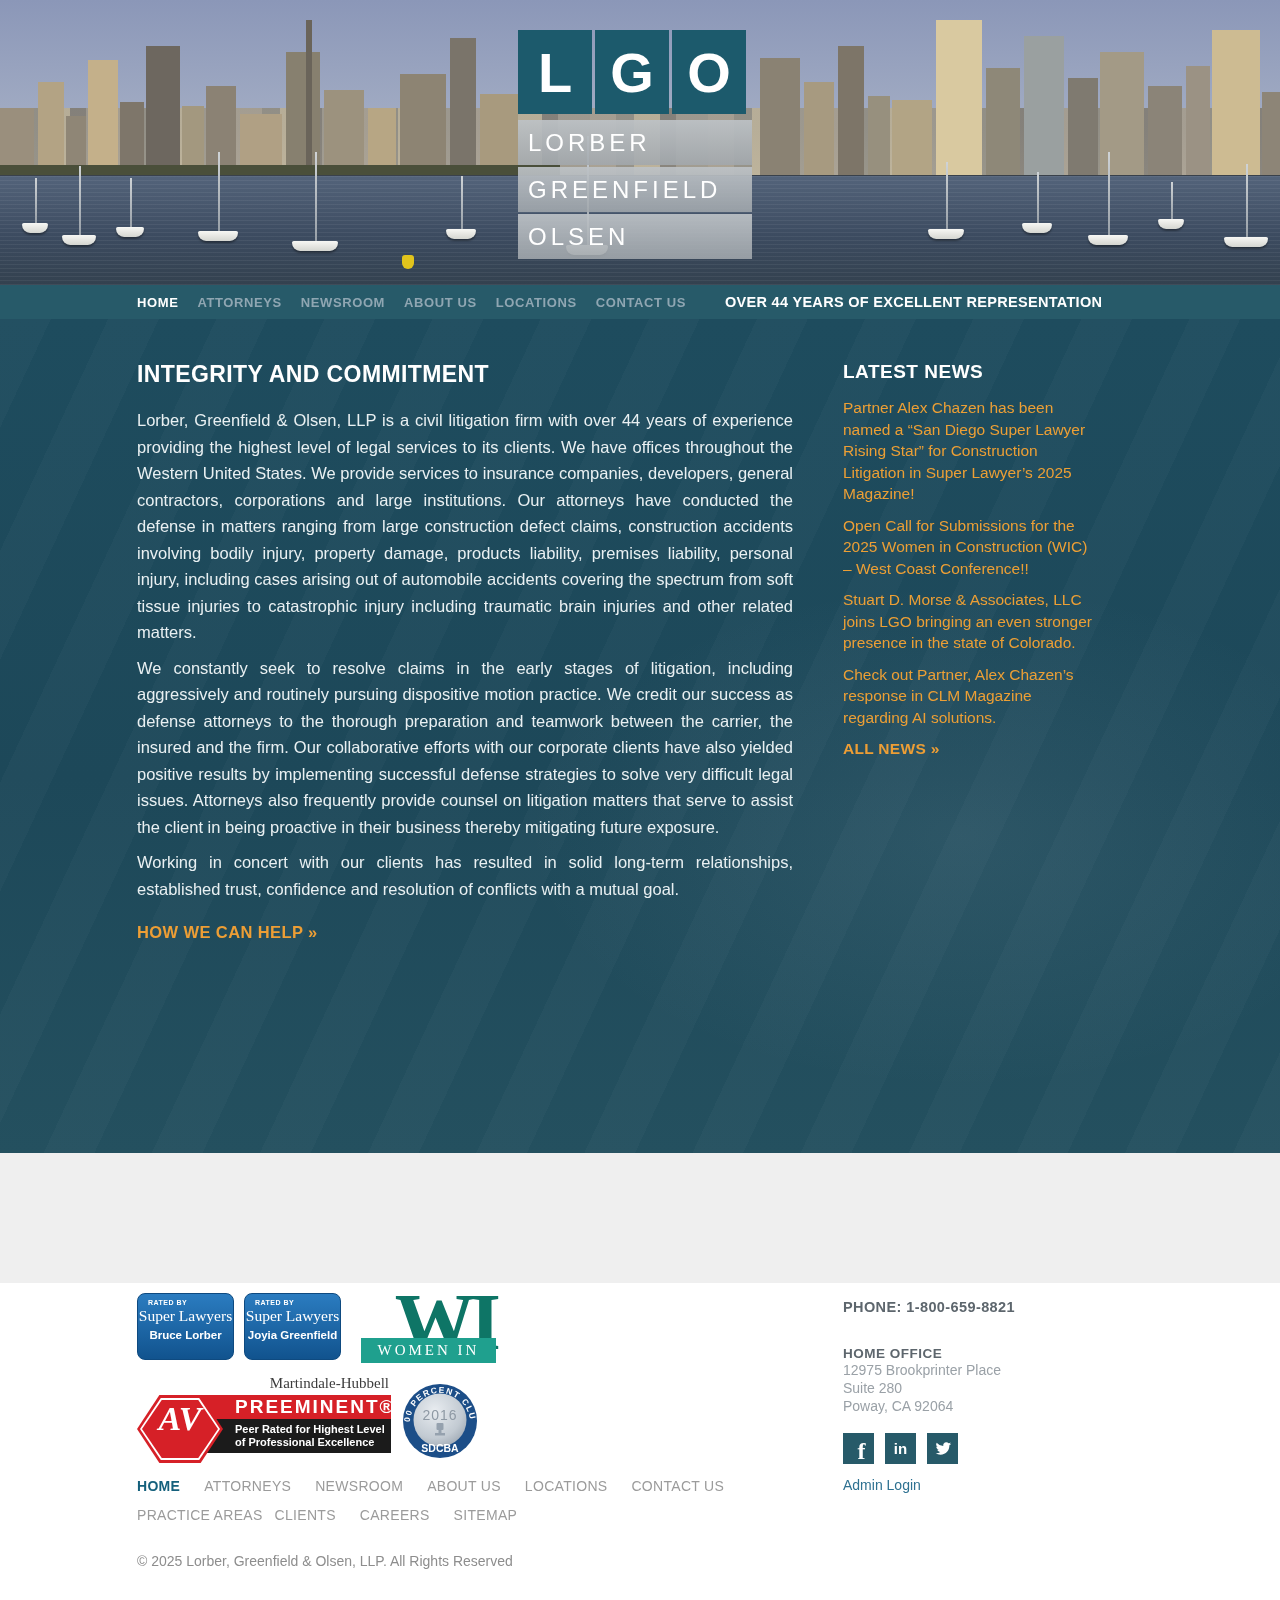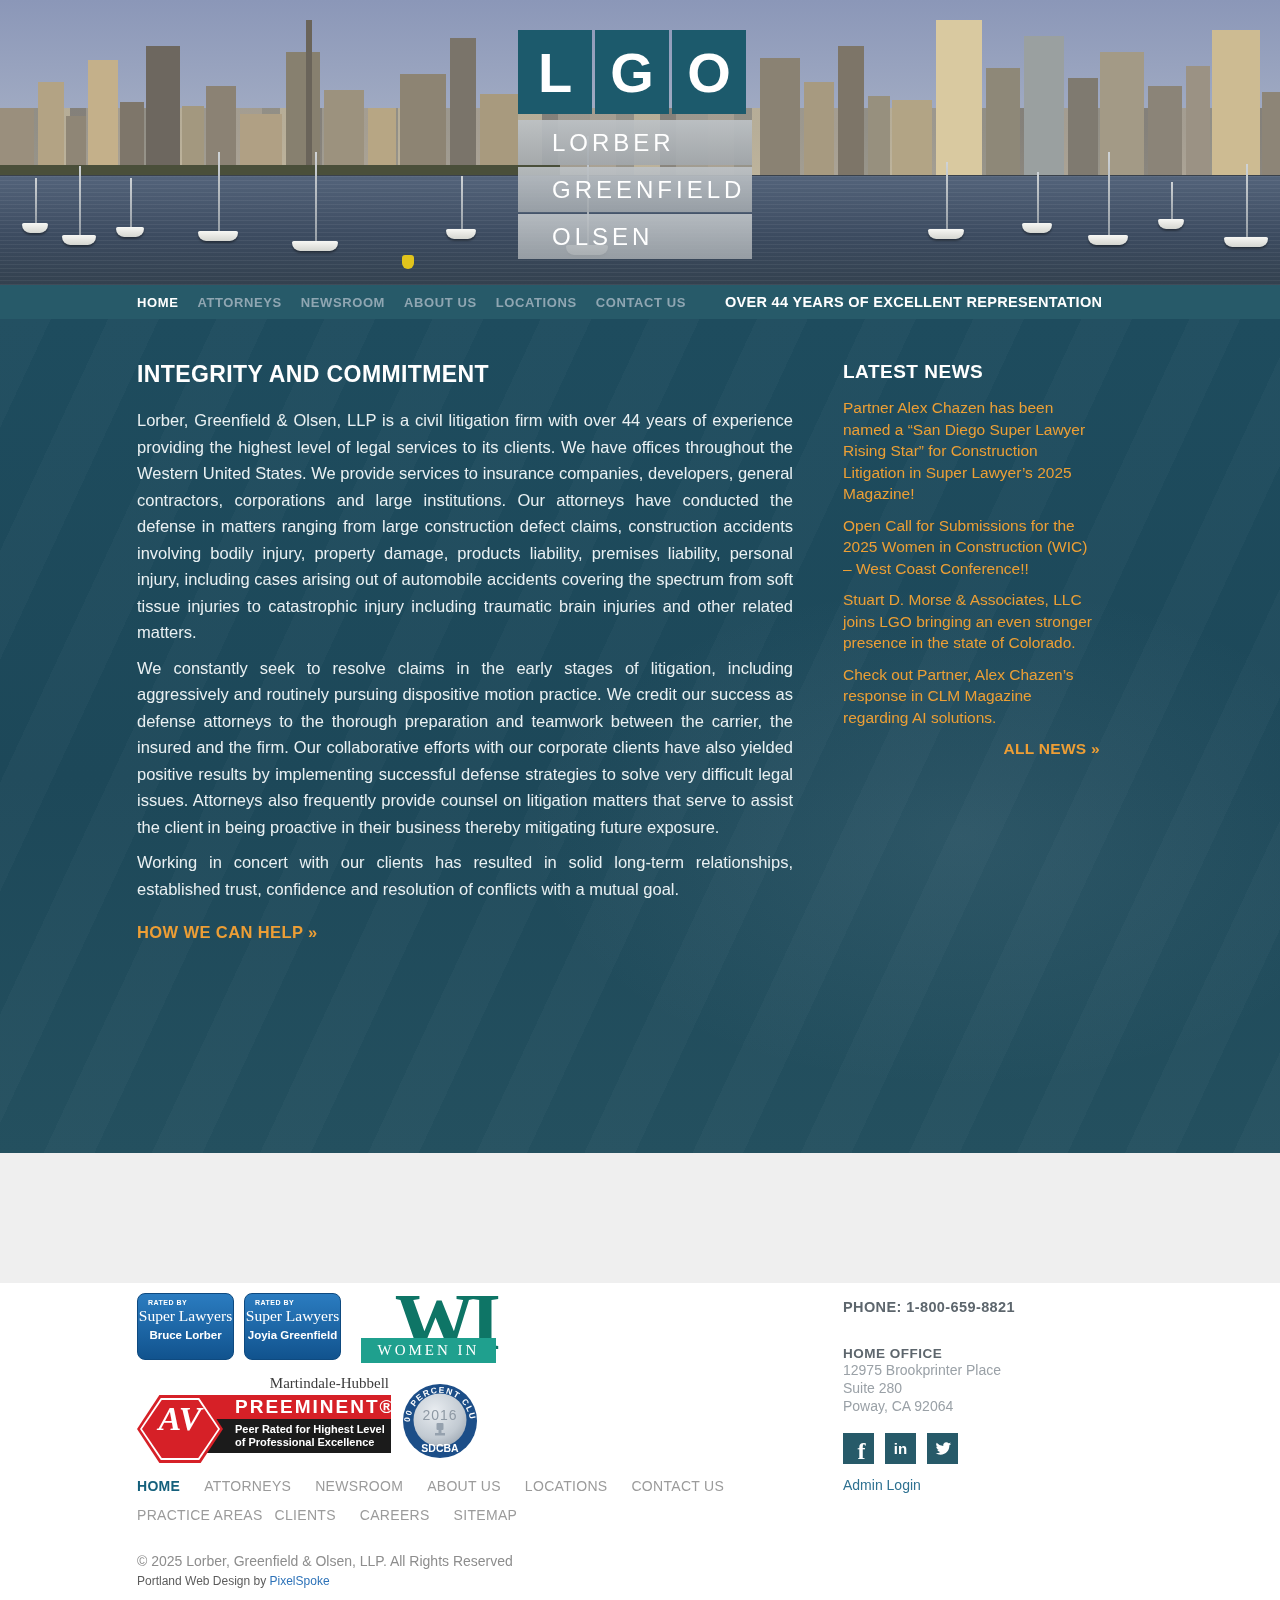--- a/index.html
+++ b/index.html
@@ -24,21 +24,21 @@
                 background:linear-gradient(#f7f7f4,#d5d6d1); border-radius:2px 2px 9px 9px;
                 box-shadow:0 2px 2px rgba(0,0,0,.35); }
   .buoy { position:absolute; width:12px; height:14px; background:#e2c41c; border-radius:3px 3px 6px 6px; }
 
   
   .logo { position:absolute; left:518px; top:30px; width:234px; }
   .logo-squares { display:flex; gap:3px; }
   .logo-sq { width:74px; height:84px; background:#1c5a6c; color:#fff; display:flex;
              align-items:center; justify-content:center; font-size:56px; font-weight:600; }
   .logo-bars { margin-top:6px; }
-  .logo-bar { height:45px; margin-bottom:2px; display:flex; align-items:center; padding-left:34px;
+  .logo-bar { height:45px; margin-bottom:2px; display:flex; align-items:center; padding-left:10px;
               background:linear-gradient(rgba(189,194,198,.92), rgba(162,168,173,.88));
               color:#fff; font-size:24px; letter-spacing:4px; font-weight:400; }
 
   
   .navbar { width:1280px; height:34px; background:#275a69; }
   .navbar .inner { width:1040px; margin:0 auto; height:34px; display:flex; align-items:center; padding:0 17px; }
   .nav-item { font-size:13px; font-weight:bold; letter-spacing:.6px; color:#8fa6b2; margin-right:19px; cursor:pointer; }
   .nav-item.active { color:#ffffff; }
   .nav-tagline { color:#fff; font-size:14.5px; font-weight:bold; letter-spacing:.3px; margin-left:20px; white-space:nowrap; }
 
@@ -51,21 +51,21 @@
             repeating-linear-gradient(115deg, rgba(255,255,255,.025) 0 46px, transparent 46px 98px); }
   .main .inner { position:relative; width:1040px; margin:0 auto; padding:42px 17px 0; display:flex; }
   .content-col { width:656px; }
   .page-heading { color:#fff; font-size:23px; font-weight:bold; letter-spacing:.4px; margin-bottom:19px; }
   .content-col p { color:#e9f0f2; font-size:16.5px; line-height:26.5px; text-align:justify; margin-bottom:9px; }
   .cta-link { display:inline-block; margin-top:12px; color:#ed9e35; font-size:16.5px; font-weight:bold;
               letter-spacing:.4px; cursor:pointer; }
   .sidebar-col { width:257px; margin-left:50px; }
   .sidebar-heading { color:#fff; font-size:19px; font-weight:bold; letter-spacing:.5px; margin-bottom:14px; }
   .news-item { color:#ec9f35; font-size:15.5px; line-height:21.5px; margin-bottom:10px; cursor:pointer; }
-  .all-news { color:#ed9e35; font-size:15.5px; font-weight:bold; letter-spacing:.3px; margin-top:12px; cursor:pointer;text-align:right; }
+  .all-news { color:#ed9e35; font-size:15.5px; font-weight:bold; letter-spacing:.3px; margin-top:12px; cursor:pointer; }
 
   
   .prefooter { width:1280px; height:130px; background:#efefef; }
 
   
   .footer { width:1280px; height:317px; background:#fff; }
   .footer .inner { width:1040px; margin:8px auto; padding:2px 17px 0; display:flex; }
   .footer-left { flex:1; }
   .footer-right { width:300px; padding-top:6px; }
 
@@ -334,23 +334,20 @@
         <span class="fnav-item">CONTACT US</span>
       </div>
       <div class="fnav-row second">
         <span class="fnav-item" style="margin-right:12px">PRACTICE AREAS</span>
         <span class="fnav-item">CLIENTS</span>
         <span class="fnav-item">CAREERS</span>
         <span class="fnav-item">SITEMAP</span>
       </div>
 
       <div class="copyright">© 2025 Lorber, Greenfield &amp; Olsen, LLP. All Rights Reserved</div>
-      <div class="credit">
-        <span>Portland Web Design by </span><a>PixelSpoke</a>
-      </div>
     </div>
 
     <div class="footer-right">
       <div class="phone">PHONE: 1-800-659-8821</div>
       <div class="office-heading">HOME OFFICE</div>
       <div class="addr-line">12975 Brookprinter Place</div>
       <div class="addr-line">Suite 280</div>
       <div class="addr-line">Poway, CA 92064</div>
       <div class="social-row">
         <div class="social-btn">

